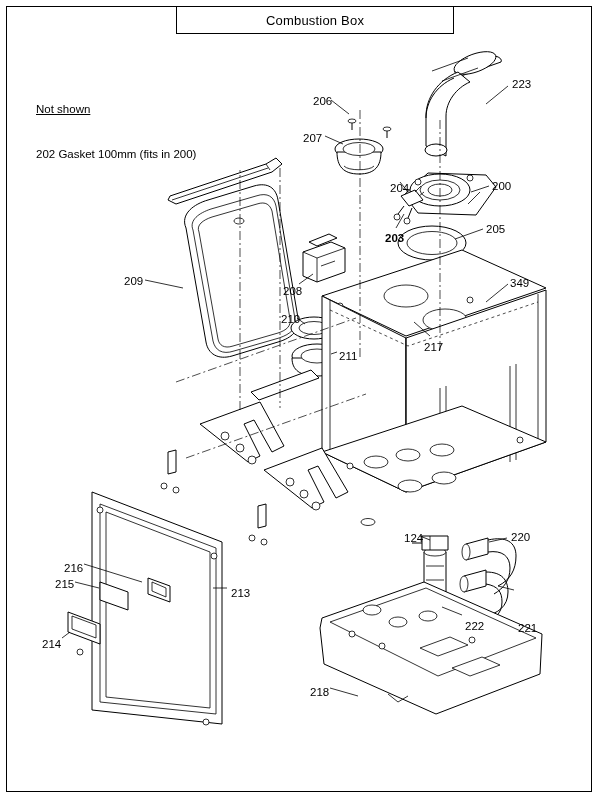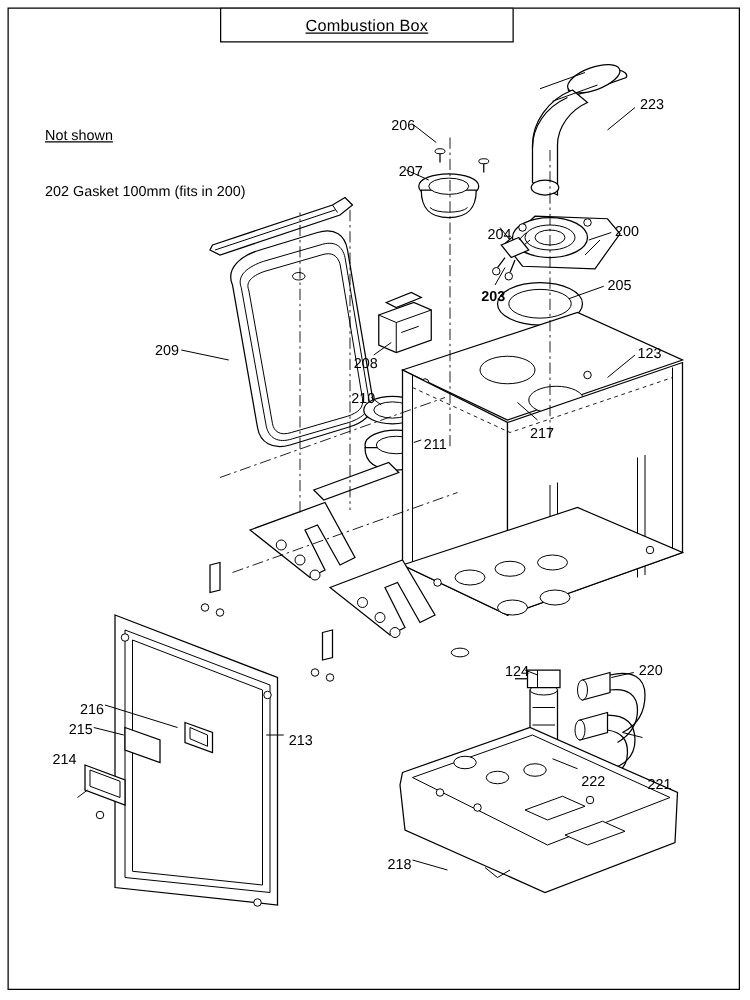--- a/index.html
+++ b/index.html
@@ -8,24 +8,24 @@
     position:relative;
     width:600px;height:800px;
     background:#ffffff;
     overflow:hidden;
   }
   #frame{
     position:absolute;left:6px;top:6px;width:586px;height:786px;
     border:1.5px solid #000;box-sizing:border-box;
   }
   #title-box{
-    position:absolute;left:176px;top:6px;width:235px;height:28px;
+    position:absolute;left:176px;top:6px;width:278px;height:28px;
     border:1.5px solid #000;box-sizing:border-box;background:#fff;
     display:flex;align-items:center;justify-content:center;
-    font-size:13px;color:#000;letter-spacing:.2px;text-decoration:underline;
+    font-size:13px;color:#000;letter-spacing:.2px;
   }
   #notshown{
     position:absolute;left:36px;top:72px;
     font-size:11.5px;line-height:15px;color:#000;white-space:pre;
   }
   #notshown .hdr{text-decoration:underline;}
   .lbl{
     position:absolute;font-size:11.5px;color:#000;white-space:nowrap;
   }
   svg#art{position:absolute;left:0;top:0;width:600px;height:800px;}
@@ -276,34 +276,34 @@
       <path class="lead" d="M84 564 l58 18"></path>
       <path class="lead" d="M75 582 l24 6"></path>
       <path class="lead" d="M227 588 l-14 0"></path>
       <path class="lead" d="M62 638 l8 -6"></path>
       <path class="lead" d="M330 688 l28 8"></path>
     </g>
   </svg>
 
   <div class="lbl" style="left:313px;top:95px;">206</div>
   <div class="lbl" style="left:512px;top:78px;">223</div>
-  <div class="lbl" style="left:303px;top:132px;margin-left:16px;">207</div>
+  <div class="lbl" style="left:303px;top:132px;">207</div>
   <div class="lbl" style="left:390px;top:182px;">204</div>
   <div class="lbl" style="left:492px;top:180px;">200</div>
   <div class="lbl" style="left:385px;top:232px;font-weight:bold;">203</div>
   <div class="lbl" style="left:486px;top:223px;">205</div>
-  <div class="lbl" style="left:510px;top:277px;">123</div>
+  <div class="lbl" style="left:510px;top:277px;">349</div>
   <div class="lbl" style="left:124px;top:275px;">209</div>
   <div class="lbl" style="left:283px;top:285px;">208</div>
   <div class="lbl" style="left:281px;top:313px;">210</div>
   <div class="lbl" style="left:424px;top:341px;">217</div>
   <div class="lbl" style="left:339px;top:350px;">211</div>
   <div class="lbl" style="left:404px;top:532px;">124</div>
   <div class="lbl" style="left:511px;top:531px;">220</div>
   <div class="lbl" style="left:518px;top:594px;margin-top:28px;">221</div>
   <div class="lbl" style="left:465px;top:620px;">222</div>
   <div class="lbl" style="left:64px;top:562px;">216</div>
   <div class="lbl" style="left:55px;top:578px;">215</div>
   <div class="lbl" style="left:231px;top:587px;">213</div>
-  <div class="lbl" style="left:42px;top:602px;text-align:right;">214</div>
+  <div class="lbl" style="left:42px;top:638px;text-align:right;">214</div>
   <div class="lbl" style="left:310px;top:686px;">218</div>
 
 </div>
 
 </body></html>

